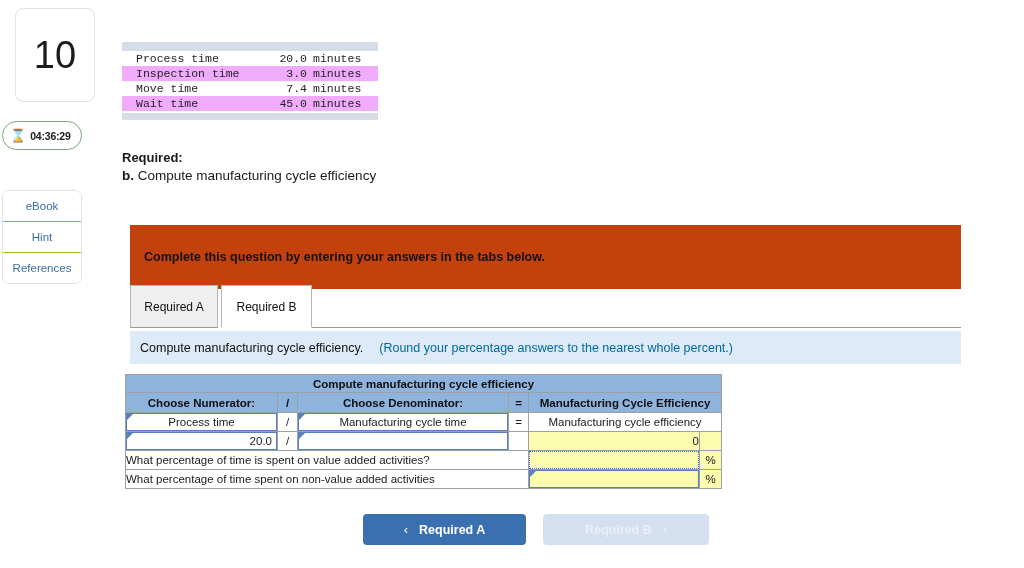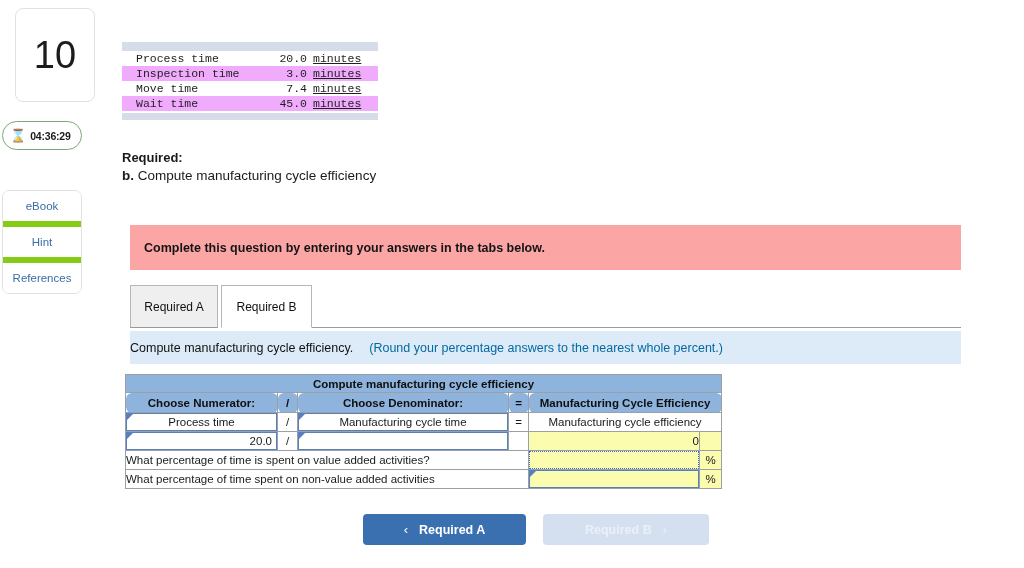--- a/index.html
+++ b/index.html
@@ -80,21 +80,21 @@
     overflow: hidden;
     box-sizing: border-box;
   }
   #resource-buttons .rb {
     height: 30px;
     display: flex;
     align-items: center;
     justify-content: center;
     font-size: 11.5px;
     color: #3a6ea5;
-    border-bottom: 6px solid #84cc16;
+    border-bottom: 1px solid #84cc16;
     background: #fff;
     cursor: pointer;
   }
   #resource-buttons .rb:last-child { border-bottom: none; }
 
   
   #facts-table {
     position: absolute;
     left: 122px;
     top: 42px;
@@ -115,42 +115,42 @@
     padding-left: 14px;
     box-sizing: border-box;
   }
   #facts-table .frow.alt { background: #f0abfc; }
   #facts-table .flabel { flex: 0 0 131px; }
   #facts-table .fval {
     flex: 0 0 40px;
     text-align: right;
     padding-right: 6px;
   }
-  #facts-table .funit { flex: 1 1 auto; text-decoration: underline; }
+  #facts-table .funit { flex: 1 1 auto; }
 
   
   #required-block {
     position: absolute;
     left: 122px;
     top: 149px;
     width: 500px;
     font-size: 13.5px;
     line-height: 18px;
   }
   #required-block .req-head { font-weight: bold; font-size: 13px; }
   #required-block .req-item b { font-weight: bold; }
 
   
   #instruction-banner {
     position: absolute;
     left: 130px;
     top: 225px;
     width: 831px;
-    height: 45px;
-    background: #fca5a5;
+    height: 64px;
+    background: #c2410c;
     display: flex;
     align-items: center;
     padding-left: 14px;
     box-sizing: border-box;
     font-size: 12.5px;
     font-weight: bold;
     color: #141414;
   }
 
   
@@ -200,21 +200,21 @@
   
   #sub-instruction {
     position: absolute;
     left: 130px;
     top: 331px;
     width: 831px;
     height: 33px;
     background: #ddeaf7;
     display: flex;
     align-items: center;
-    padding-left: 0;
+    padding-left: 10px;
     box-sizing: border-box;
     font-size: 12.5px;
     color: #111;
   }
   #sub-instruction .round-note { color: #0369a1; margin-left: 16px; }
 
   
   #sheet {
     position: absolute;
     left: 125px;
@@ -237,21 +237,20 @@
     font-weight: bold;
     height: 17px !important;
     color: #0f0f0f;
   }
   .hdr {
     background: #8eb4dd !important;
     text-align: center;
     font-weight: bold;
     height: 19px !important;
     color: #0f0f0f;
-    border-radius: 6px;
   }
   .ctr { text-align: center; }
   .rgt { text-align: right; padding-right: 4px; }
   .lft { text-align: left; padding-left: 4px; }
   .yel { background: #fcfcae !important; }
 
   
   .dd {
     position: relative;
     box-sizing: border-box;

